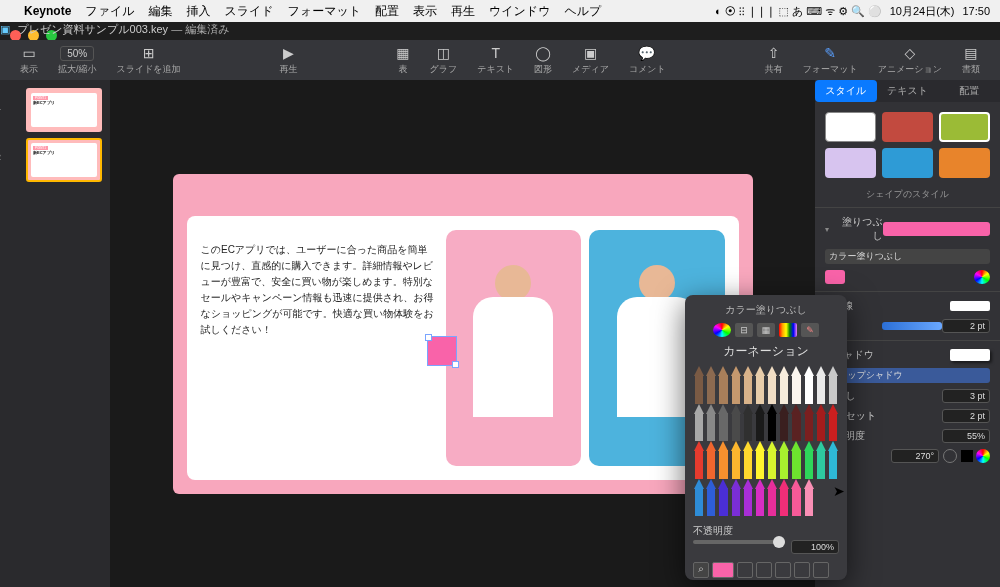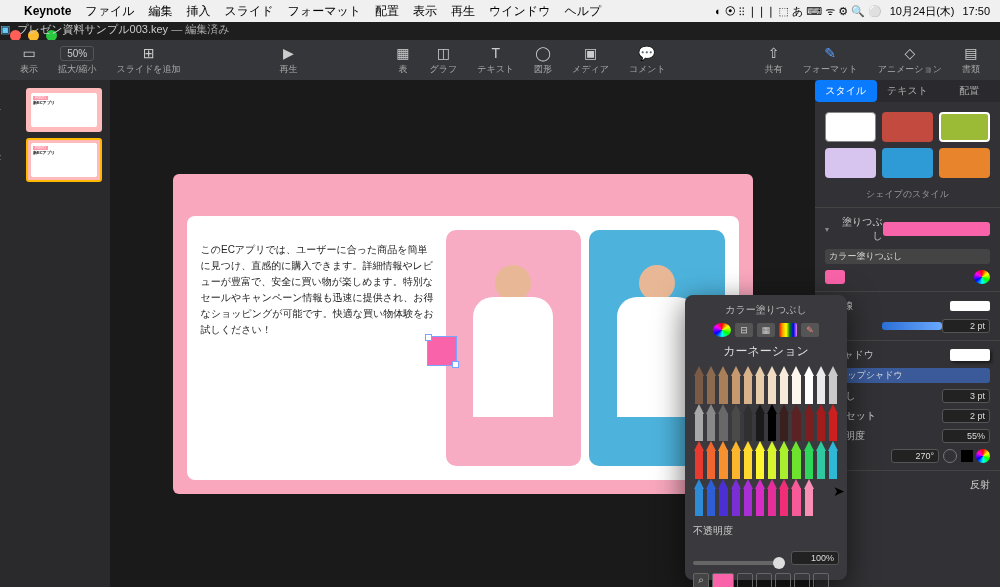--- a/index.html
+++ b/index.html
@@ -60,21 +60,21 @@
 .color-popover{position:absolute;left:685px;top:295px;width:162px;height:285px;background:#3a3a3e;border-radius:8px;box-shadow:0 8px 30px rgba(0,0,0,.6);padding:8px;color:#ccc;font-size:10px;z-index:50;}
 .cp-title{text-align:center;font-size:10px;margin-bottom:6px;color:#bbb;}
 .cp-modes{display:flex;gap:4px;margin-bottom:6px;justify-content:center;}
 .cp-modes span{width:18px;height:14px;background:#555;border-radius:2px;cursor:pointer;display:flex;align-items:center;justify-content:center;font-size:9px;}
 .cp-name{text-align:center;font-size:12px;margin:6px 0;color:#ddd;}
 .pencils{display:grid;grid-template-columns:repeat(12,1fr);gap:0;height:150px;}
 .pencil{position:relative;cursor:pointer;}
 .pencil::before{content:"";position:absolute;top:0;left:50%;transform:translateX(-50%);border-left:5px solid transparent;border-right:5px solid transparent;border-bottom:10px solid currentColor;}
 .pencil::after{content:"";position:absolute;top:9px;left:2px;right:2px;bottom:0;background:currentColor;}
 .cp-opacity{margin-top:8px;}
-.cp-slider{display:flex;align-items:flex-end;gap:6px;margin-top:13px;}
+.cp-slider{display:flex;align-items:flex-start;gap:6px;margin-top:2px;}
 .cp-slider .track{flex:1;height:4px;background:#666;border-radius:2px;position:relative;}
 .cp-slider .thumb{position:absolute;right:0;top:-4px;width:12px;height:12px;background:#ddd;border-radius:50%;}
 .cp-swatches{display:flex;gap:3px;margin-top:8px;}
 .cp-swatches span{width:16px;height:16px;border:1px solid #666;border-radius:2px;}
 .cursor{position:absolute;left:833px;top:483px;font-size:14px;color:#000;z-index:60;pointer-events:none;}
 </style>
 </head>
 <body>
 
 <div class="menubar">
@@ -287,26 +287,20 @@
         <span style="flex:1"></span>
         <span class="num-field">55%</span>
       </div>
     <div class="insp-row">
         <span class="insp-label">角度</span>
         <span style="flex:1"></span>
         <span class="num-field">270°</span>
         <span style="width:14px;height:14px;border:1px solid #777;border-radius:50%;margin-left:4px"></span>
         <span style="width:12px;height:12px;background:#000;margin-left:4px"></span>
         <span style="width:14px;height:14px;border-radius:50%;background:conic-gradient(red,yellow,lime,cyan,blue,magenta,red);margin-left:3px"></span>
-      </div>
-  </div>
-  <div class="insp-section">
-    <div class="insp-row">
-        <span class="chev">▸</span>
-        <span class="insp-label">反射</span>
       </div>
   </div>
 </div>
 
 <div class="color-popover">
   <div class="cp-title">カラー塗りつぶし</div>
   <div class="cp-modes">
     <span style="background:conic-gradient(red,yellow,lime,cyan,blue,magenta,red);border-radius:50%"></span>
     <span>⊟</span>
     <span>▦</span>

